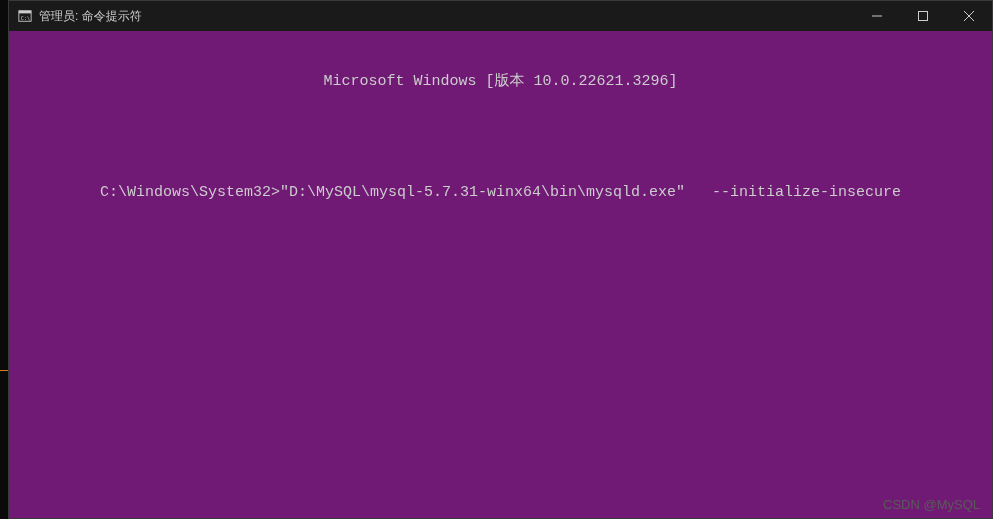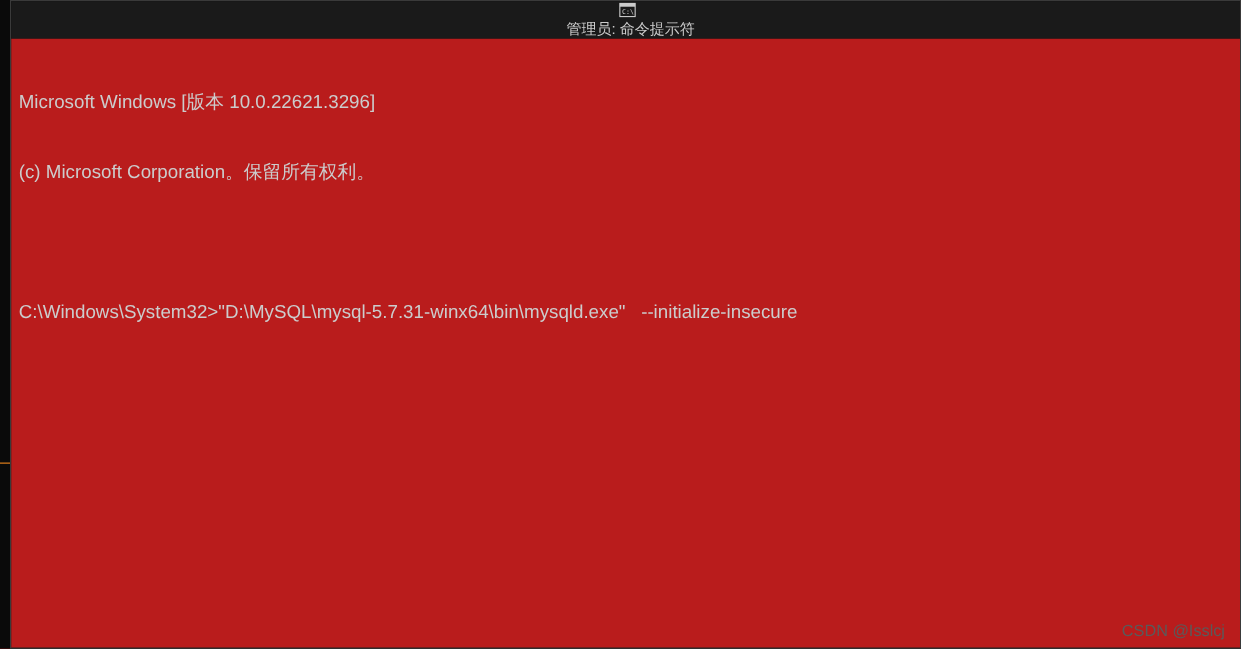--- a/index.html
+++ b/index.html
@@ -26,21 +26,20 @@
       display: flex;
       flex-direction: column;
     }
     .titlebar {
       height: 30px;
       background: #1a1a1a;
       display: flex;
       align-items: center;
       padding-left: 8px;
       user-select: none;
-      flex-direction: column;
     }
     .titlebar-icon {
       width: 16px;
       height: 16px;
       margin-right: 6px;
       display: flex;
       align-items: center;
       justify-content: center;
     }
     .titlebar-icon svg {
@@ -64,28 +63,29 @@
       justify-content: center;
       color: #cccccc;
       cursor: pointer;
     }
     .titlebar-btn svg {
       width: 10px;
       height: 10px;
     }
     .terminal-content {
       flex: 1;
-      background: #b91c1c;
+      background: #701a75;
       padding: 4px 6px;
-      font-family: Liberation Sans, sans-serif;
+      font-family: Liberation Mono, monospace;
       font-size: 15px;
       color: #cccccc;
       line-height: 1.25;
       white-space: pre;
       overflow: hidden;
+      text-align: center;
     }
     .terminal-line {
       min-height: 18px;
     }
     .watermark {
       position: absolute;
       bottom: 6px;
       right: 12px;
       color: #5a5a5a;
       font-size: 13px;
@@ -129,19 +129,18 @@
       <div class="titlebar-btn close">
         <svg viewBox="0 0 10 10">
           <line x1="0" y1="0" x2="10" y2="10" stroke="#cccccc" stroke-width="1"></line>
           <line x1="10" y1="0" x2="0" y2="10" stroke="#cccccc" stroke-width="1"></line>
         </svg>
       </div>
     </div>
   </div>
   <div class="terminal-content">
     <div class="terminal-line">Microsoft Windows [版本 10.0.22621.3296]</div>
-    <div class="terminal-line">(c) Microsoft Corporation。保留所有权利。</div>
     <div class="terminal-line"></div>
     <div class="terminal-line">C:\Windows\System32&gt;"D:\MySQL\mysql-5.7.31-winx64\bin\mysqld.exe"   --initialize-insecure</div>
     <div class="terminal-line"></div>
   </div>
-  <div class="watermark">CSDN @Isslcj</div>
+  <div class="watermark">CSDN @MySQL</div>
 </div>
 
 </body></html>

